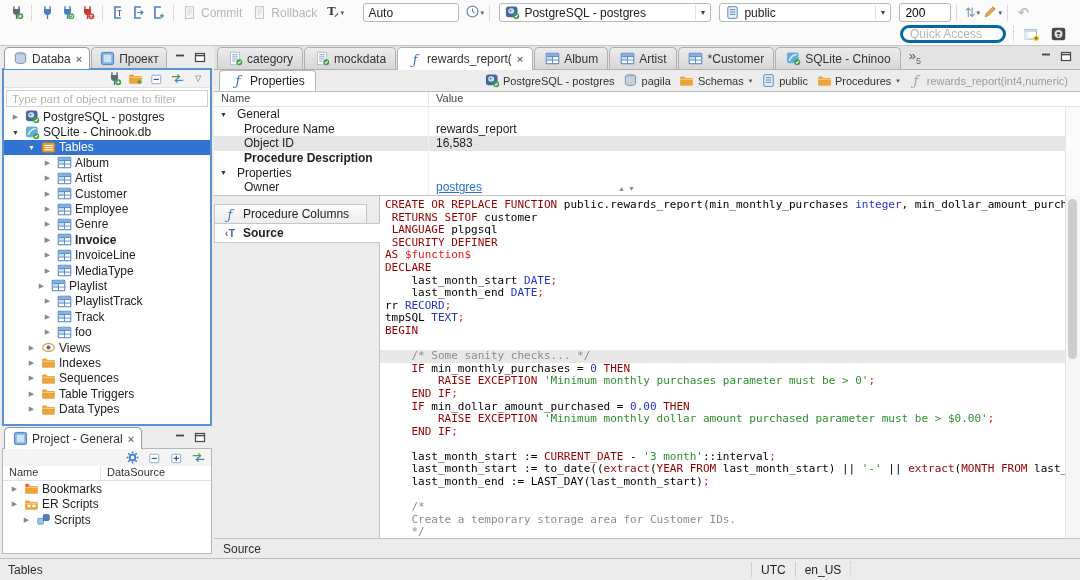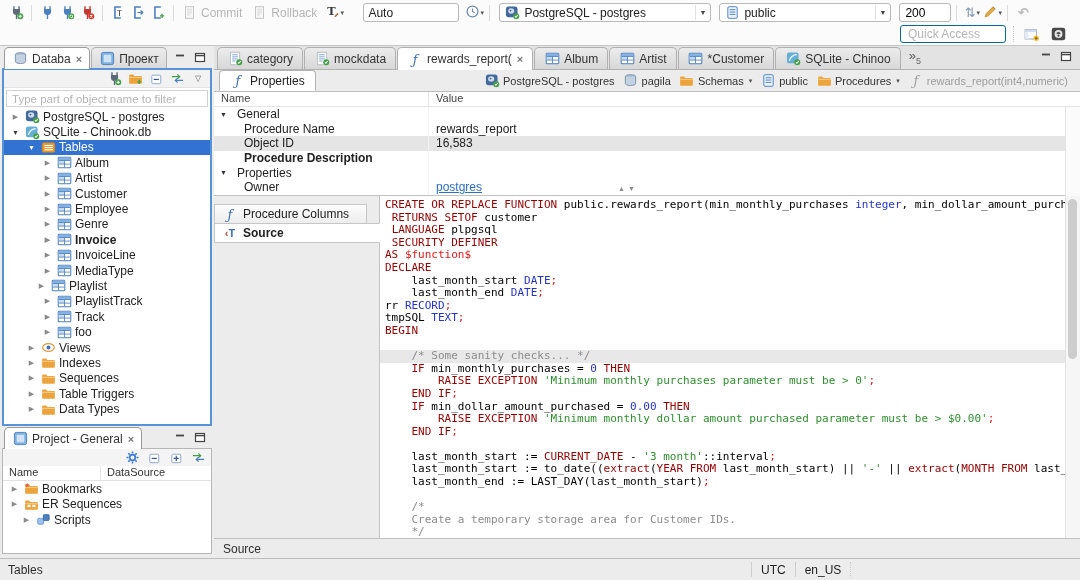--- a/index.html
+++ b/index.html
@@ -17,21 +17,21 @@
   .tbtxt{color:#b6b6b6;font-size:12px;margin:0 7px 0 2px}
   .sep{width:1px;height:16px;background:#dcdcdc;margin:0 5px;flex:none}
   .combo{height:19px;background:#fff;border:1px solid #b9b9b9;border-radius:3px;display:flex;align-items:center;padding:0 1px 0 4px;gap:4px}
   .combo .lblc{white-space:nowrap}
   .cmbarr{margin-left:auto;width:14px;height:15px;display:flex;align-items:center;justify-content:center;font-size:7px;color:#444;border-left:1px solid #e2e2e2}
   #auto-combo{width:96px;margin-left:19px;}
   #conn-combo{width:212px;margin-left:4px}
   #schema-combo{width:172px;margin-left:8px}
   #fetch-input{width:52px;height:19px;border:1px solid #b9b9b9;border-radius:3px;padding:0 5px;font-size:12px;margin-left:8px}
   .tb-right{position:absolute;top:24px;right:12px;display:flex;align-items:center;gap:7px}
-  #quick-access{width:106px;height:18px;border:1px solid #0369a1;border-radius:3px;font-size:12px;padding:0 7px;background:#fff}
+  #quick-access{width:106px;height:18px;border:3px solid #0369a1;border-radius:9px;font-size:12px;padding:0 7px;background:#fff}
   .vdots{width:1px;height:16px;border-left:1px dotted #c9c9c9}
 
   
   #navigator{position:absolute;left:2px;top:46px;width:210px;height:380px}
   .panel-tabbar{height:23px;display:flex;align-items:flex-end;padding-left:2px}
   .ltab{height:22px;display:flex;align-items:center;gap:4px;padding:0 7px;font-size:12px;border:1px solid #b0b0b0;border-bottom:none;border-radius:5px 5px 0 0;background:linear-gradient(#ececec,#d9d9d9);color:#333;margin-right:1px;white-space:nowrap}
   .ltab.active{background:#fff;border-color:#9a9a9a;position:relative;z-index:2}
   .tclose{color:#777;font-size:11px;font-weight:bold;margin-left:1px}
   .win-ctrls{margin-left:auto;display:flex;align-items:center;gap:4px;padding:0 4px 4px 0}
   .nav-body{position:absolute;left:0;top:22px;width:210px;height:358px;background:#fff;border:2px solid #5893d7}
@@ -650,21 +650,21 @@
           <div class="trow" style="padding-left: 6px;">
             <span class="aw collapsed">▶</span>
             <span class="ic">
               <svg width="15" height="15" viewBox="0 0 16 16">
                 <path d="M1.2 4.6c0-.5.4-.9.9-.9h3.4l1.3 1.6h7.1c.5 0 .9.4.9.9v6.6c0 .5-.4.9-.9.9H2.1c-.5 0-.9-.4-.9-.9z" fill="#eda33c"></path>
                 <path d="M1.2 6.8h13.6" stroke="#f8cf8e" stroke-width="1"></path>
                 <rect x="3.8" y="8.2" width="3.2" height="2.6" fill="#fff"></rect>
                 <rect x="9" y="8.2" width="3.2" height="2.6" fill="#fff"></rect>
               </svg>
             </span>
-            <span>ER Sequences</span>
+            <span>ER Scripts</span>
           </div>
           <div class="trow" style="padding-left: 18px;">
             <span class="aw collapsed">▶</span>
             <span class="ic">
               <svg width="15" height="15" viewBox="0 0 16 16">
                 <rect x="1.8" y="6.8" width="6.2" height="6.2" rx="1" fill="#9ec3ea" stroke="#6b9fd4"></rect>
                 <rect x="7.8" y="2.8" width="6.2" height="6.2" rx="1" fill="#4c7fc0" stroke="#3a6cae"></rect>
               </svg>
             </span>
             <span>Scripts</span>

